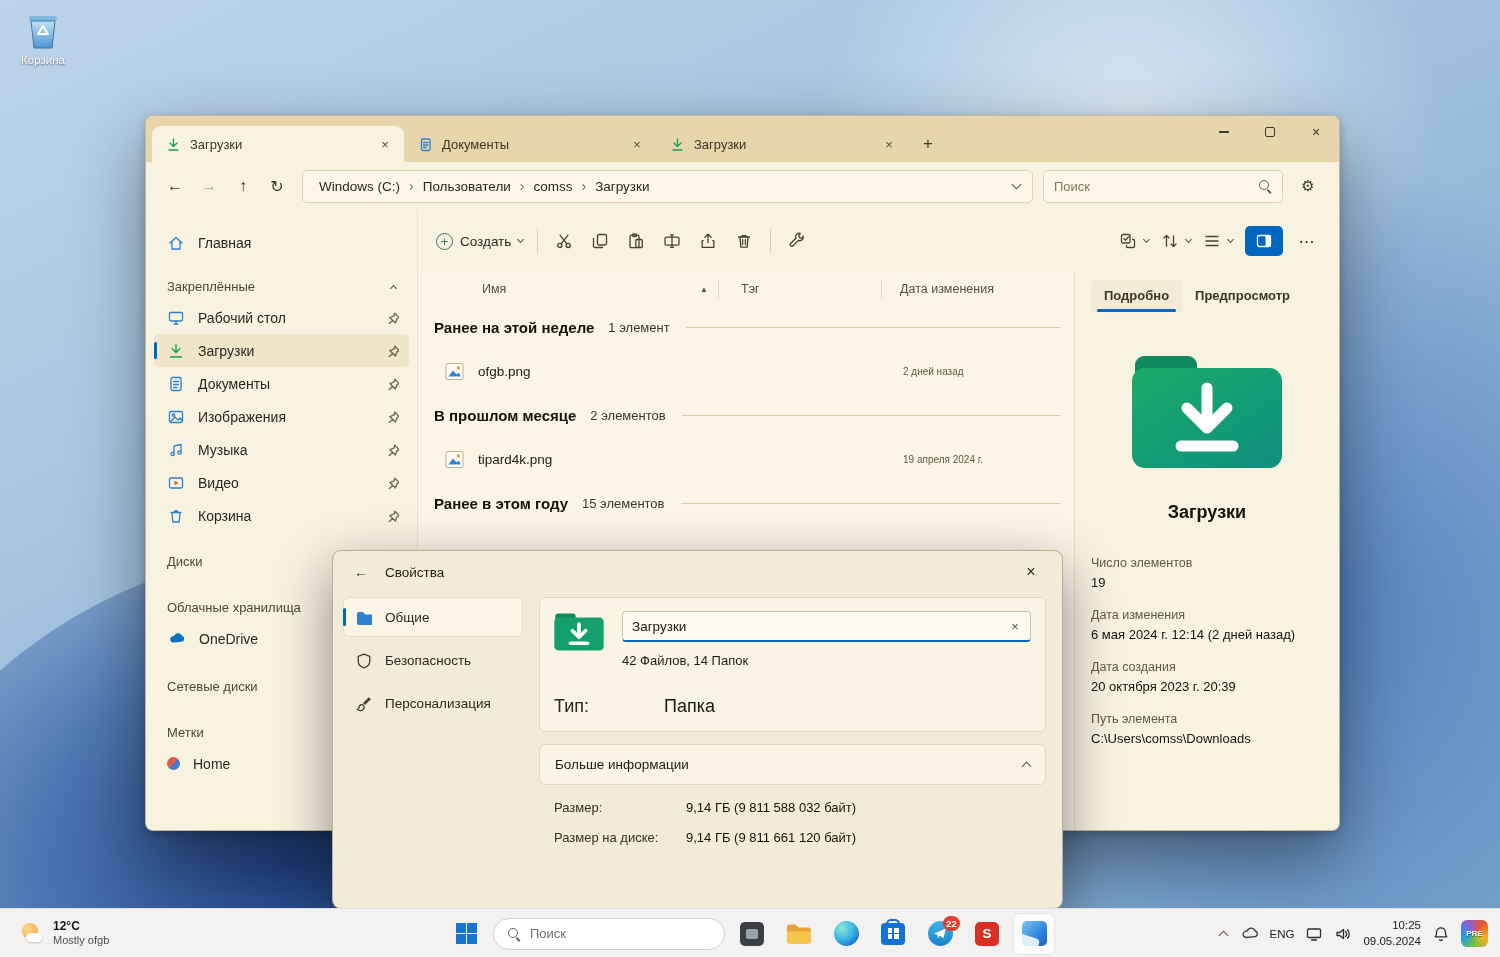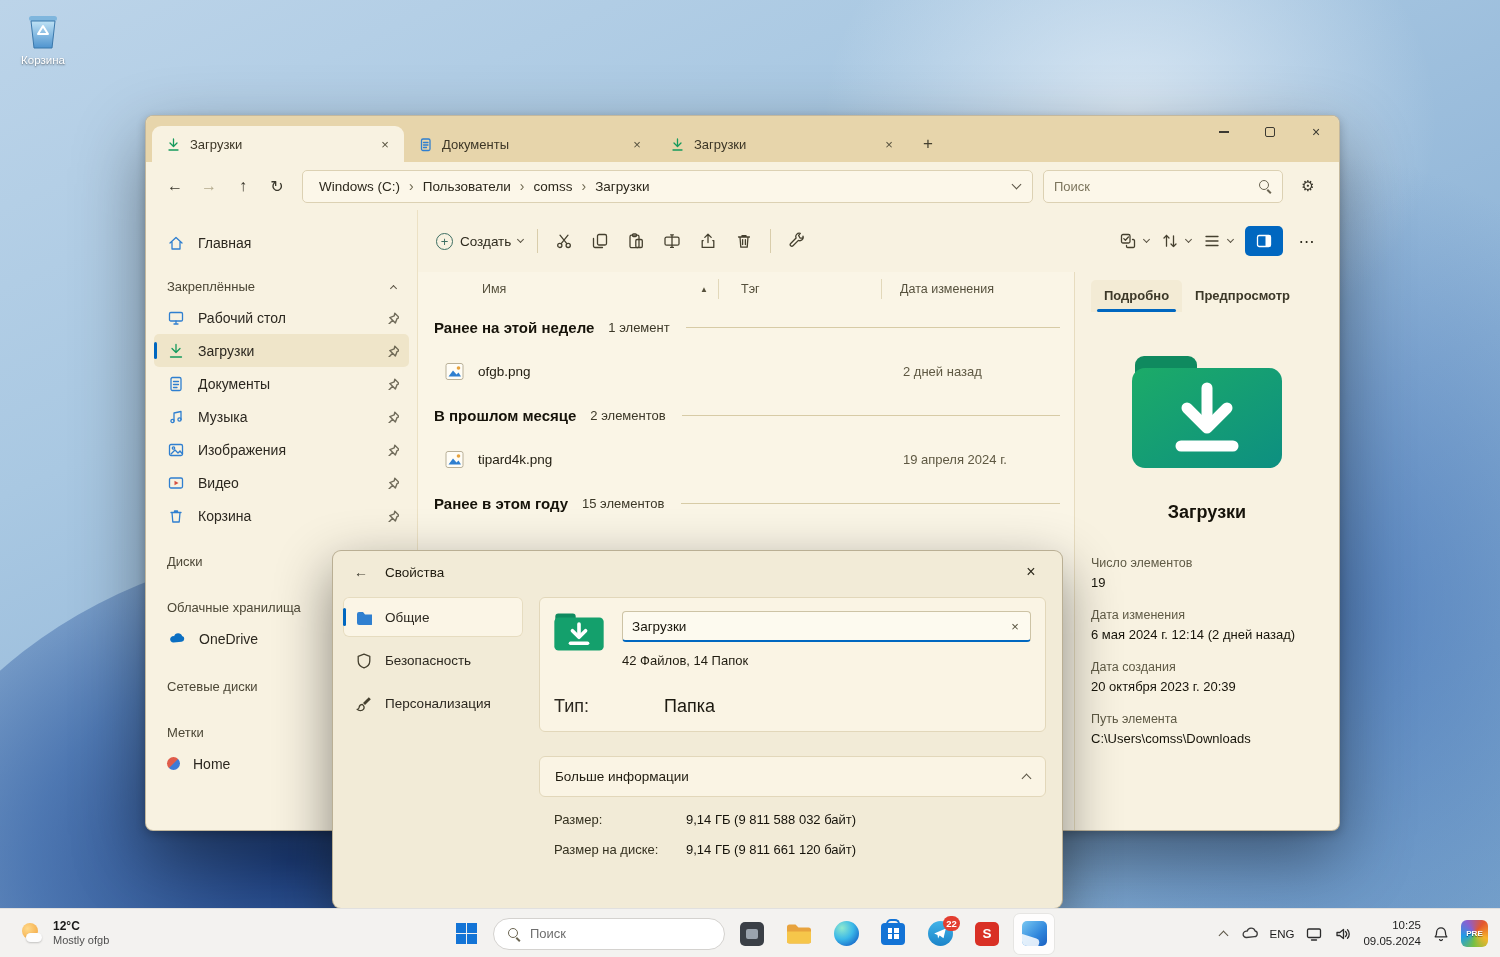--- a/index.html
+++ b/index.html
@@ -92,21 +92,21 @@
   .lh-div { width:1px; height:20px; background:#e2d8ba; }
   .lh-tag { width:162px; padding-left:22px; }
   .lh-date { flex:1; padding-left:18px; }
   .group-h { height:42px; display:flex; align-items:center; padding-left:16px; }
   .group-title { font-size:15px; font-weight:700; color:#16130a; }
   .group-count { font-size:13px; color:#3c3828; margin-left:14px; white-space:nowrap; }
   .group-line { flex:1; height:1px; background:#d7cba6; margin:0 14px 0 16px; }
   .file-row { height:46px; display:flex; align-items:center; }
   .fr-icon { margin-left:26px; flex:none; }
   .fr-name { margin-left:13px; width:425px; font-size:13.5px; color:#201c10; white-space:nowrap; overflow:hidden; }
-  .fr-date { font-size:13px; color:#5e5842; }
+  .fr-date { font-size:10px; color:#5e5842; }
 
   
   .details { width:265px; flex:none; border-left:1px solid #e7dcbf; padding:8px 16px 0 16px; display:flex; flex-direction:column; }
   .det-tabs { display:flex;font-weight:bold; }
   .det-tab { padding:8px 13px 9px; font-size:13px; color:#3c3828; position:relative; border-radius:5px 5px 0 0; }
   .det-tab.active { background:#f3ebd5; }
   .det-tab.active::after { content:""; position:absolute; left:6px; right:6px; bottom:0; height:2.6px; border-radius:2px; background:#0067c0; }
   .det-folder { margin:40px auto 0; }
   .det-name { text-align:center; font-size:18px; font-weight:700; color:#16130a; margin-top:30px; }
   .det-fields { margin-top:18px; }
@@ -130,21 +130,21 @@
   .pcard { background:#faf4e4; border:1px solid #e2d7ba; border-radius:6px; }
   .pcard1 { padding:13px 14px 14px; }
   .pc-row1 { display:flex; align-items:flex-start; gap:18px; }
   .pc-right { flex:1; min-width:0; }
   .name-input { position:relative; }
   .name-input input { width:100%; height:31px; background:#fdfaef; border:1px solid #cdc3a5; border-bottom:2px solid #0067c0; border-radius:4px; padding:0 30px 0 9px; font-size:13.5px; color:#17140a; outline:none; font-family:inherit; }
   .name-clear { position:absolute; right:6px; top:5px; width:20px; height:20px; display:flex; align-items:center; justify-content:center; font-size:13px; color:#55503c; border-radius:4px; }
   .pc-counts { font-size:13px; color:#201c10; margin-top:11px; }
   .pc-row2 { display:flex; margin-top:28px; font-size:18px; }
   .pc-type-label { width:66px; color:#2c2820; }
-  .pcard2 { margin-top:24px; height:41px; display:flex; align-items:center; padding:0 15px; font-size:13.5px; color:#201c10;justify-content:center; }
+  .pcard2 { margin-top:12px; height:41px; display:flex; align-items:center; padding:0 15px; font-size:13.5px; color:#201c10;justify-content:center; }
   .pcard2 .chev { margin-left:auto; }
   .prow { display:flex; margin-top:15px; font-size:13px; padding-left:15px; }
   .prow-label { width:132px; flex:none; color:#34301f; }
   .prow-value { color:#15120a; }
 
   
   .taskbar { position:absolute; left:0; right:0; bottom:0; height:49px; background:#f3f2f0; border-top:1px solid rgba(0,0,0,.07); z-index:10; }
   .tb-weather { position:absolute; left:12px; top:0; height:49px; display:flex; align-items:center; gap:9px; padding:0 8px; }
   .sunwrap { position:relative; width:24px; height:24px; }
   .sun { position:absolute; left:2px; top:1px; width:16px; height:16px; border-radius:50%; background:radial-gradient(circle at 35% 35%,#ffd98a,#f2a33c); }
@@ -295,36 +295,36 @@
             <rect x="4" y="2.5" width="10" height="13" rx="1.5"></rect>
             <path d="M6.5 6.5 h5 M6.5 9.5 h5 M6.5 12.5 h3.5"></path>
           </svg>
         <span>Документы</span>
         <svg class="ic pin" style="width:13px;height:13px">
             <path d="M8 2 l4 4 -2 1 -1.5 4 -2.5-2.5 L2.5 12 6 8.5 3.5 6 7.5 4.5 Z" transform="scale(1.1)"></path>
           </svg>
       </div>
       <div class="side-item">
         <svg class="ic blue">
+            <rect x="2.5" y="3.5" width="13" height="11" rx="1.5"></rect>
+            <circle cx="6.5" cy="7" r="1.2"></circle>
+            <path d="M4 13 l4-4 3 3 2-2 2.5 3"></path>
+          </svg>
+        <span>Изображения</span>
+        <svg class="ic pin" style="width:13px;height:13px">
+            <path d="M8 2 l4 4 -2 1 -1.5 4 -2.5-2.5 L2.5 12 6 8.5 3.5 6 7.5 4.5 Z" transform="scale(1.1)"></path>
+          </svg>
+      </div>
+      <div class="side-item">
+        <svg class="ic blue">
             <path d="M7 13 V5 l7-1.5 V11.5"></path>
             <circle cx="5.5" cy="13" r="1.6"></circle>
             <circle cx="12.5" cy="11.5" r="1.6"></circle>
           </svg>
         <span>Музыка</span>
-        <svg class="ic pin" style="width:13px;height:13px">
-            <path d="M8 2 l4 4 -2 1 -1.5 4 -2.5-2.5 L2.5 12 6 8.5 3.5 6 7.5 4.5 Z" transform="scale(1.1)"></path>
-          </svg>
-      </div>
-      <div class="side-item">
-        <svg class="ic blue">
-            <rect x="2.5" y="3.5" width="13" height="11" rx="1.5"></rect>
-            <circle cx="6.5" cy="7" r="1.2"></circle>
-            <path d="M4 13 l4-4 3 3 2-2 2.5 3"></path>
-          </svg>
-        <span>Изображения</span>
         <svg class="ic pin" style="width:13px;height:13px">
             <path d="M8 2 l4 4 -2 1 -1.5 4 -2.5-2.5 L2.5 12 6 8.5 3.5 6 7.5 4.5 Z" transform="scale(1.1)"></path>
           </svg>
       </div>
       <div class="side-item">
         <svg class="ic blue">
             <rect x="2.5" y="4" width="13" height="10" rx="1.5"></rect>
             <path d="M7.5 6.8 l4 2.2 -4 2.2 Z" fill="#d65042" stroke="none"></path>
           </svg>
         <span>Видео</span>

